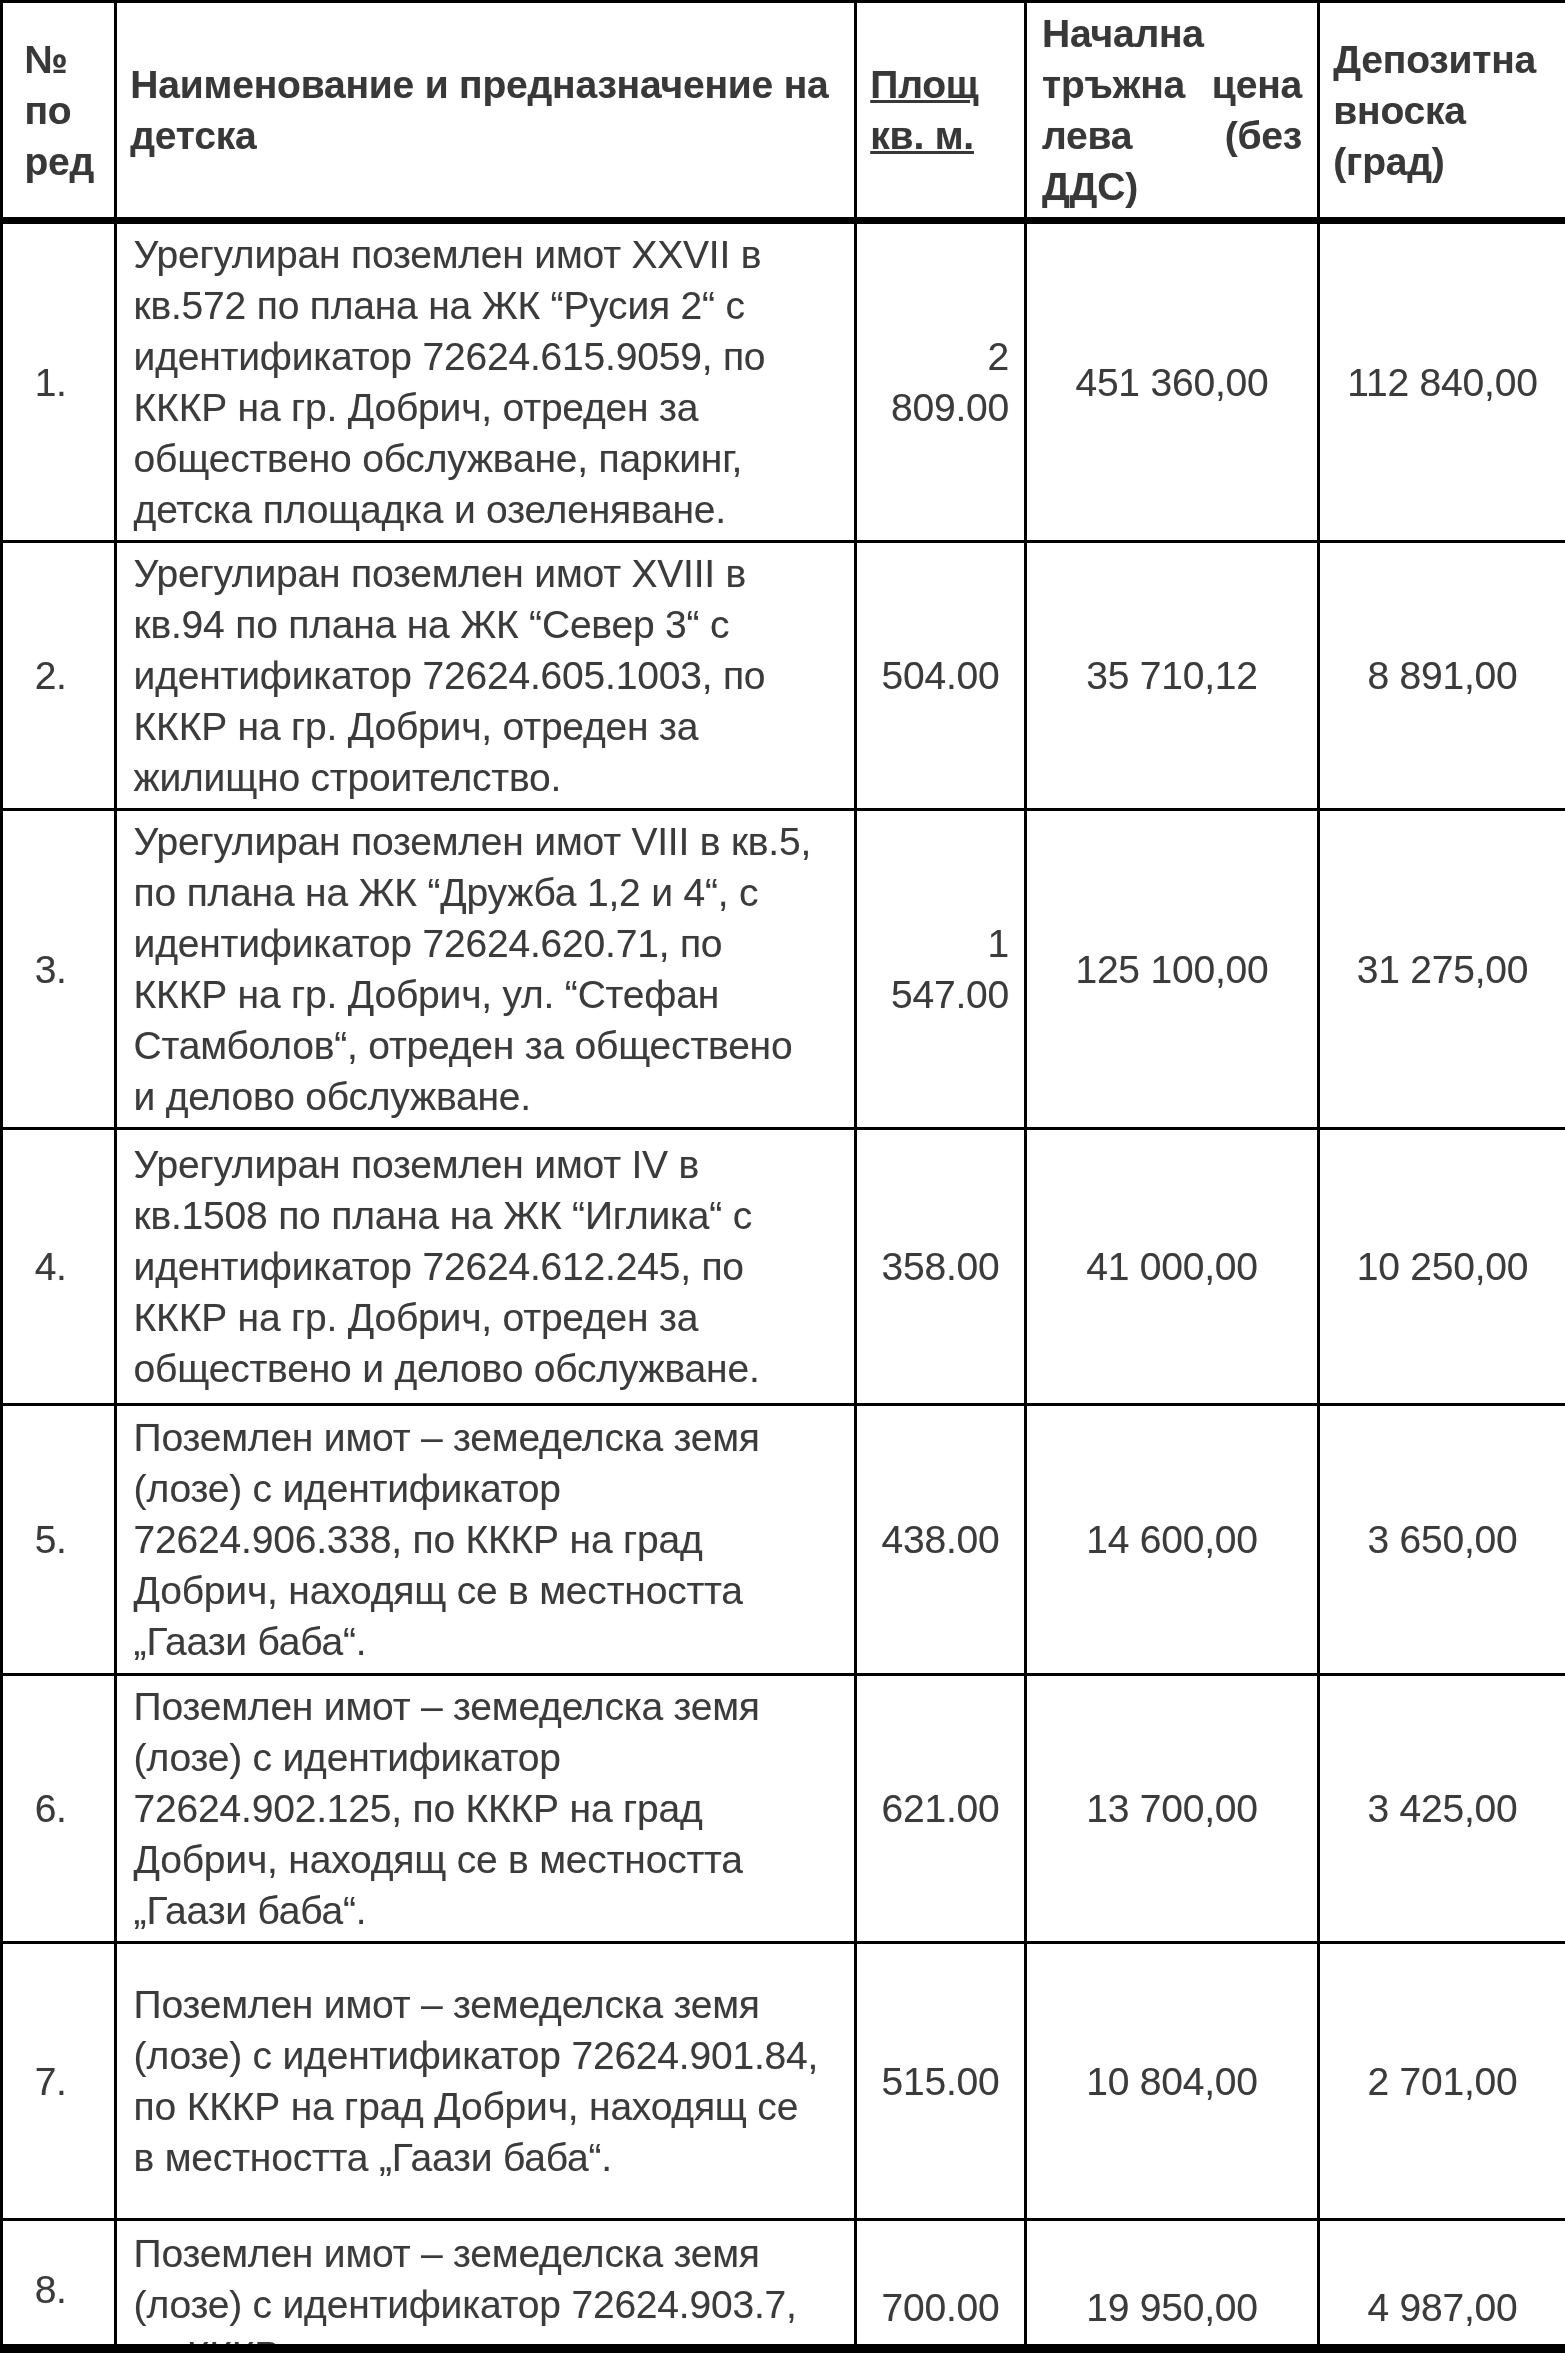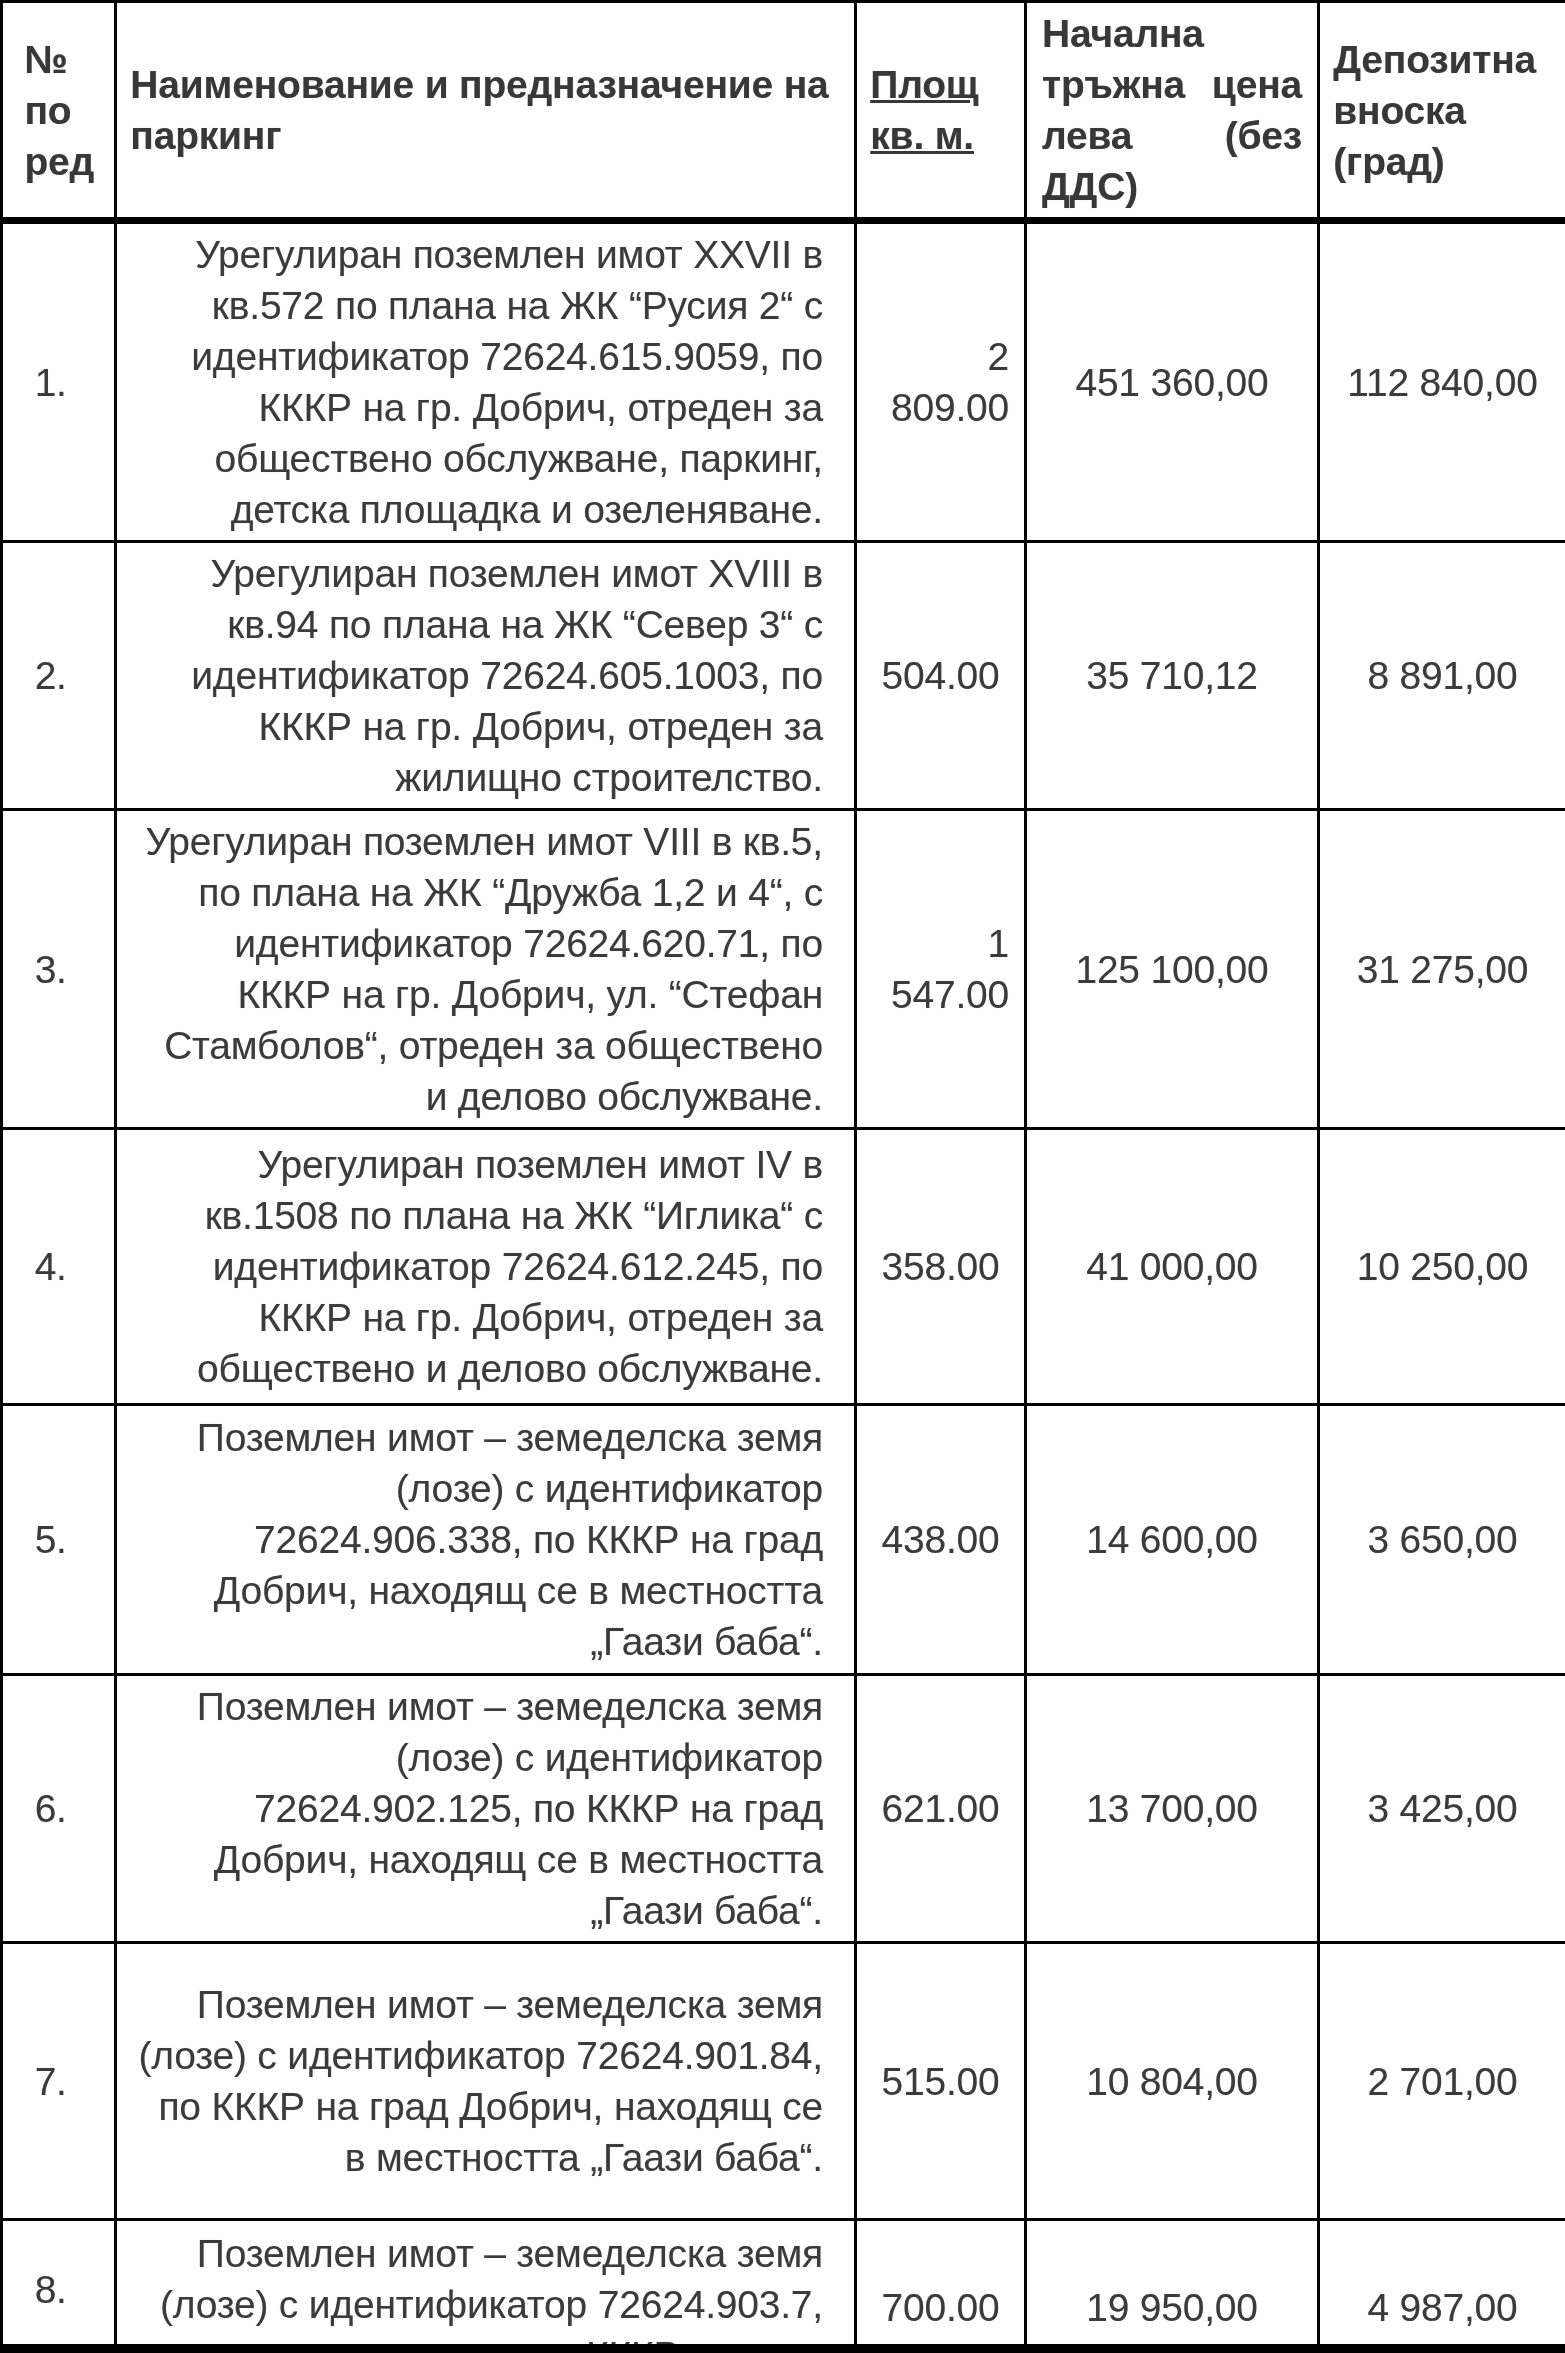--- a/index.html
+++ b/index.html
@@ -36,21 +36,21 @@
     color: #383838;
   }
   th.c-num  { padding-left: 21.5px; }
   th.c-name { padding-left: 13.3px; padding-right: 25px; }
   th.c-area { padding-left: 13.3px; text-decoration: underline; }
   th.c-price { padding-left: 15px; padding-right: 15px; text-align: justify; }
   th.c-deposit { padding-left: 13.3px; }
 
   
   td.c-num  { text-align: center; padding-right: 16.6px; }
-  td.c-name { text-align: right; padding: 5px 31px 5px 16.6px; }
+  td.c-name { text-align: left; padding: 5px 31px 5px 16.6px; }
   td.c-area, td.c-price, td.c-deposit { text-align: center; }
   .area-inner {
     display: inline-block;
     max-width: 137px;
     text-align: right;
   }
 
   
   tr.r1 { height: 308px; }
   tr.r2 { height: 254px; }
@@ -83,21 +83,21 @@
   <colgroup>
     <col style="width:114px">
     <col style="width:740px">
     <col style="width:170px">
     <col style="width:293px">
     <col style="width:248px">
   </colgroup>
   <thead>
     <tr>
       <th class="c-num">№ по ред</th>
-      <th class="c-name">Наименование и предназначение на паркинг</th>
+      <th class="c-name">Наименование и предназначение на детска</th>
       <th class="c-area">Площ кв. м.</th>
       <th class="c-price">Начална тръжна цена лева (без ДДС)</th>
       <th class="c-deposit">Депозитна вноска (град)</th>
     </tr>
   </thead>
   <tbody>
     <tr class="r1">
       <td class="c-num">1.</td>
       <td class="c-name">Урегулиран поземлен имот XXVII в кв.572 по плана на ЖК “Русия 2“ с идентификатор 72624.615.9059, по КККР на гр. Добрич, отреден за обществено обслужване, паркинг, детска площадка и озеленяване.</td>
       <td class="c-area"><span class="area-inner">2 809.00</span></td>

